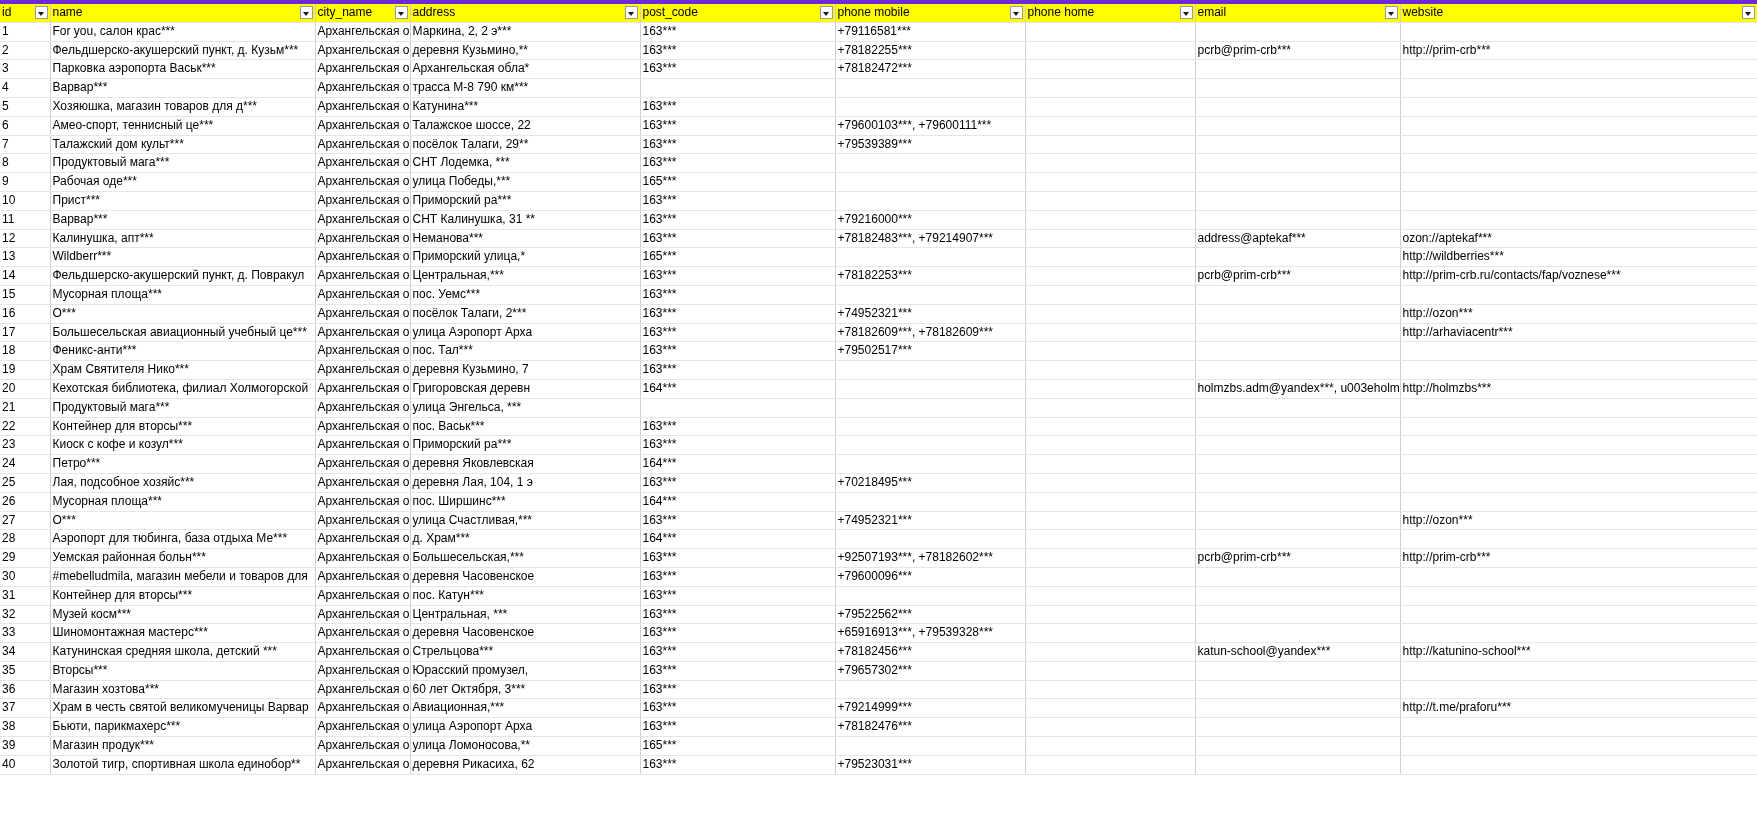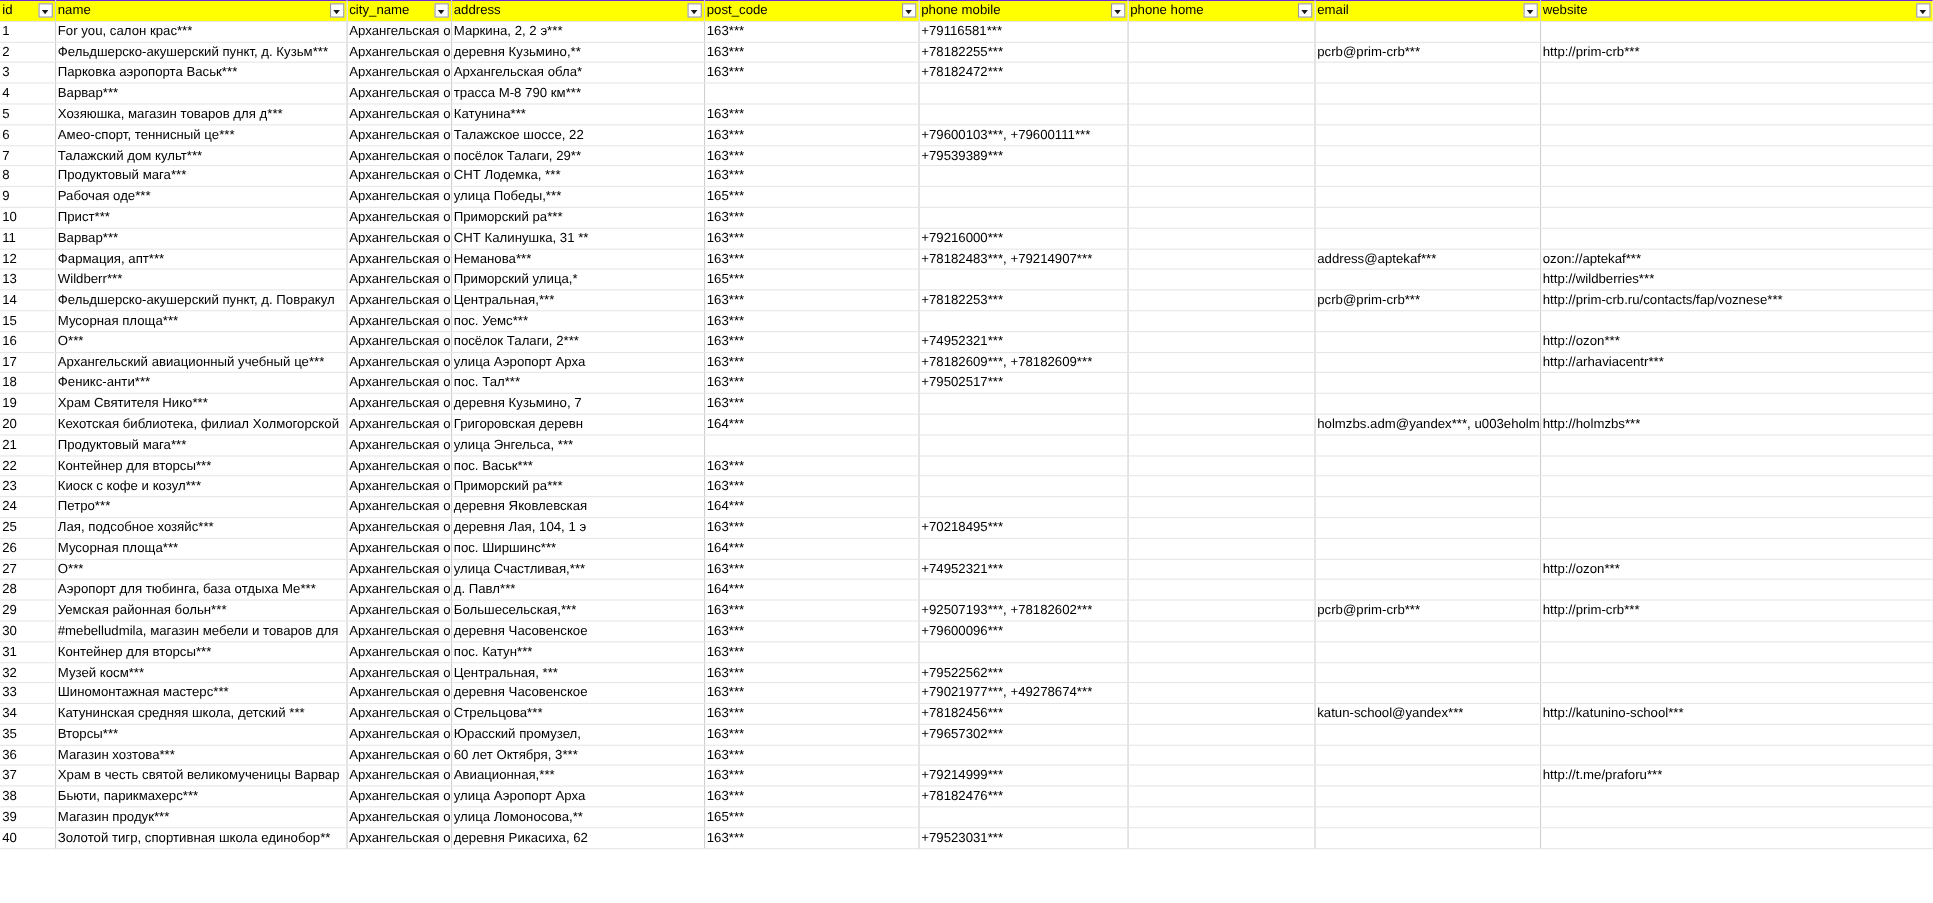--- a/index.html
+++ b/index.html
@@ -31,21 +31,21 @@
     height: 17.8px;
     line-height: 17.8px;
     font-size: 12px;
     vertical-align: middle;
   }
   
   thead th {
     background: #ffff00;
     border-right: 1px solid #808080;
     border-bottom: 1px solid #808080;
-    border-top: 1px solid #6d28d9;
+    border-top: 4px solid #6d28d9;
     position: relative;
     padding-right: 16px;
     height: 18px;
     line-height: 18px;
     font-size: 12px;
   }
   thead th.rownum-head {
     padding-right: 2px;
   }
   .filter-btn {
@@ -249,21 +249,21 @@
         <td>Архангельская обл</td>
         <td>СНТ Калинушка, 31 **</td>
         <td>163***</td>
         <td>+79216000***</td>
         <td></td>
         <td></td>
         <td></td>
       </tr>
       <tr>
         <td class="rownum">12</td>
-        <td>Фармация, апт***</td>
+        <td>Калинушка, апт***</td>
         <td>Архангельская обл</td>
         <td>Неманова***</td>
         <td>163***</td>
         <td>+78182483***, +79214907***</td>
         <td></td>
         <td>address@aptekaf***</td>
         <td>ozon://aptekaf***</td>
       </tr>
       <tr>
         <td class="rownum">13</td>
@@ -304,21 +304,21 @@
         <td>Архангельская обл</td>
         <td>посёлок Талаги, 2***</td>
         <td>163***</td>
         <td>+74952321***</td>
         <td></td>
         <td></td>
         <td>http://ozon***</td>
       </tr>
       <tr>
         <td class="rownum">17</td>
-        <td>Архангельский авиационный учебный це***</td>
+        <td>Большесельская авиационный учебный це***</td>
         <td>Архангельская обл</td>
         <td>улица Аэропорт Арха</td>
         <td>163***</td>
         <td>+78182609***, +78182609***</td>
         <td></td>
         <td></td>
         <td>http://arhaviacentr***</td>
       </tr>
       <tr>
         <td class="rownum">18</td>
@@ -427,21 +427,21 @@
         <td>163***</td>
         <td>+74952321***</td>
         <td></td>
         <td></td>
         <td>http://ozon***</td>
       </tr>
       <tr>
         <td class="rownum">28</td>
         <td>Аэропорт для тюбинга, база отдыха Ме***</td>
         <td>Архангельская обл</td>
-        <td>д. Павл***</td>
+        <td>д. Храм***</td>
         <td>164***</td>
         <td></td>
         <td></td>
         <td></td>
         <td></td>
       </tr>
       <tr>
         <td class="rownum">29</td>
         <td>Уемская районная больн***</td>
         <td>Архангельская обл</td>
@@ -484,21 +484,21 @@
         <td></td>
         <td></td>
         <td></td>
       </tr>
       <tr>
         <td class="rownum">33</td>
         <td>Шиномонтажная мастерс***</td>
         <td>Архангельская обл</td>
         <td>деревня Часовенское</td>
         <td>163***</td>
-        <td>+79021977***, +49278674***</td>
+        <td>+65916913***, +79539328***</td>
         <td></td>
         <td></td>
         <td></td>
       </tr>
       <tr>
         <td class="rownum">34</td>
         <td>Катунинская средняя школа, детский ***</td>
         <td>Архангельская обл</td>
         <td>Стрельцова***</td>
         <td>163***</td>

